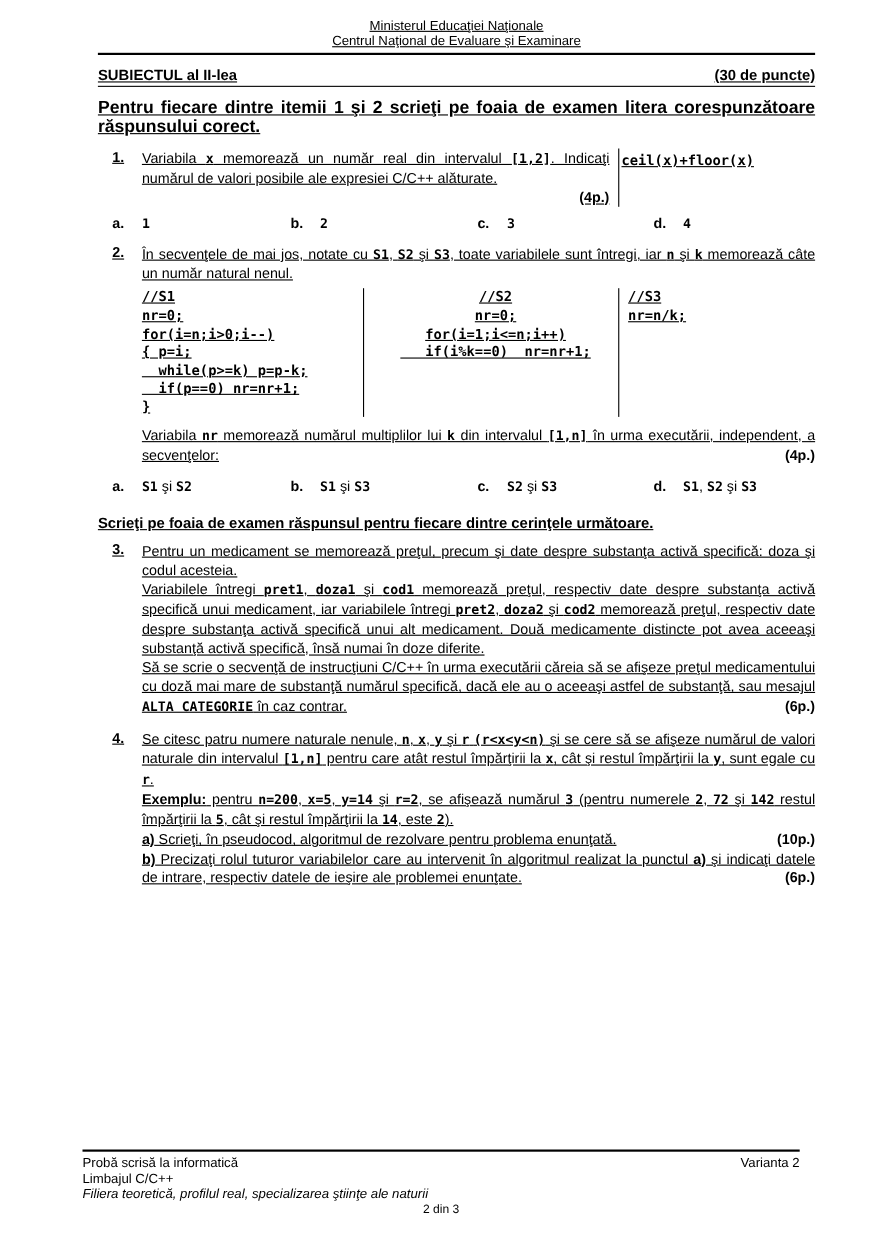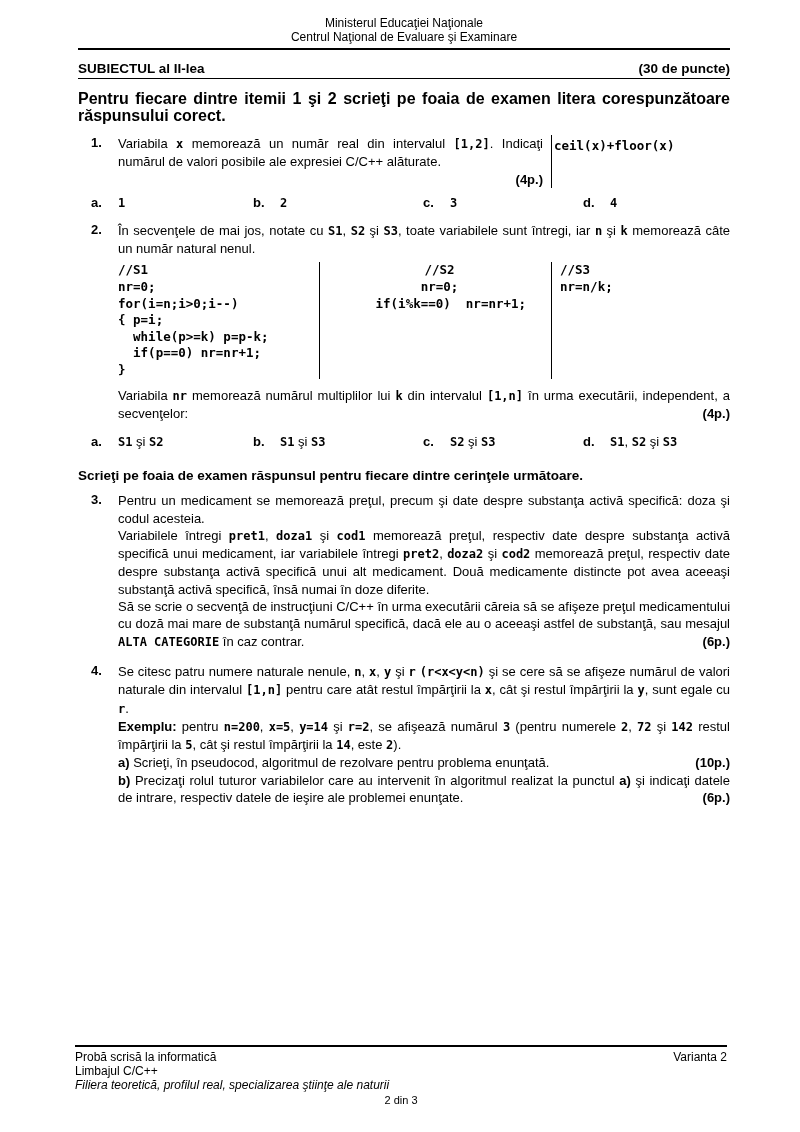--- a/index.html
+++ b/index.html
@@ -2,21 +2,21 @@
 <html><head>
 <meta charset="utf-8">
 <style>
   * { box-sizing: border-box; margin: 0; padding: 0; }
   html, body { background: #ffffff; }
   body {
     width: 800px; height: 1132px; position: relative;
     font-family: "Liberation Sans", sans-serif;
     font-size: 13px; color: #000; overflow: hidden;
   }
-  .content { position: absolute; left: 78px; top: 0; width: 652px; }
+  .content { position: absolute; left: 89px; top: 0; width: 652px; text-decoration: underline; }
 
   .hdr { text-align: center; font-size: 12px; line-height: 13.5px; padding-top: 17px; }
   .hdr-rule { border-bottom: 2px solid #000; margin-top: 4px; }
 
   .subject-bar {
     display: flex; justify-content: space-between;
     font-weight: bold; font-size: 13.5px;
     border-bottom: 1.5px solid #000;
     margin-top: 11px; padding-bottom: 2px;
   }
@@ -117,21 +117,21 @@
     <span class="ans"><span class="ltr">d.</span><span><span class="bm">4</span></span></span>
   </div>
 
   <div class="q q2">
     <div class="qnum">2.</div>
     <div class="qbody"><span>În secvenţele de mai jos, notate cu </span><span class="bm">S1</span><span>, </span><span class="bm">S2</span><span> şi </span><span class="bm">S3</span><span>, toate variabilele sunt întregi, iar </span><span class="bm">n</span><span> şi </span><span class="bm">k</span><span> memorează câte un număr natural nenul.</span></div>
   </div>
 
   <div class="codeblock">
     <div class="codecol"><div>//S1</div><div>nr=0;</div><div>for(i=n;i&gt;0;i--)</div><div>{ p=i;</div><div>  while(p&gt;=k) p=p-k;</div><div>  if(p==0) nr=nr+1;</div><div>}</div></div>
-    <div class="codecol"><div>//S2</div><div>nr=0;</div><div>   if(i%k==0)  nr=nr+1;</div></div>
+    <div class="codecol"><div>//S2</div><div>nr=0;</div><div>for(i=1;i&lt;=n;i++)</div><div>   if(i%k==0)  nr=nr+1;</div></div>
     <div class="codecol"><div>//S3</div><div>nr=n/k;</div></div>
   </div>
 
   <div class="q2after"><span>Variabila </span><span class="bm">nr</span><span> memorează numărul multiplilor lui </span><span class="bm">k</span><span> din intervalul </span><span class="bm">[1,n]</span><span> în urma executării, independent, a secvenţelor:</span><span class="pts">(4p.)</span></div>
 
   <div class="ansrow ansrow2">
     <span class="ans"><span class="ltr">a.</span><span><span class="bm">S1</span><span> şi </span><span class="bm">S2</span></span></span>
     <span class="ans"><span class="ltr">b.</span><span><span class="bm">S1</span><span> şi </span><span class="bm">S3</span></span></span>
     <span class="ans"><span class="ltr">c.</span><span><span class="bm">S2</span><span> şi </span><span class="bm">S3</span></span></span>
     <span class="ans"><span class="ltr">d.</span><span><span class="bm">S1</span><span>, </span><span class="bm">S2</span><span> şi </span><span class="bm">S3</span></span></span>

